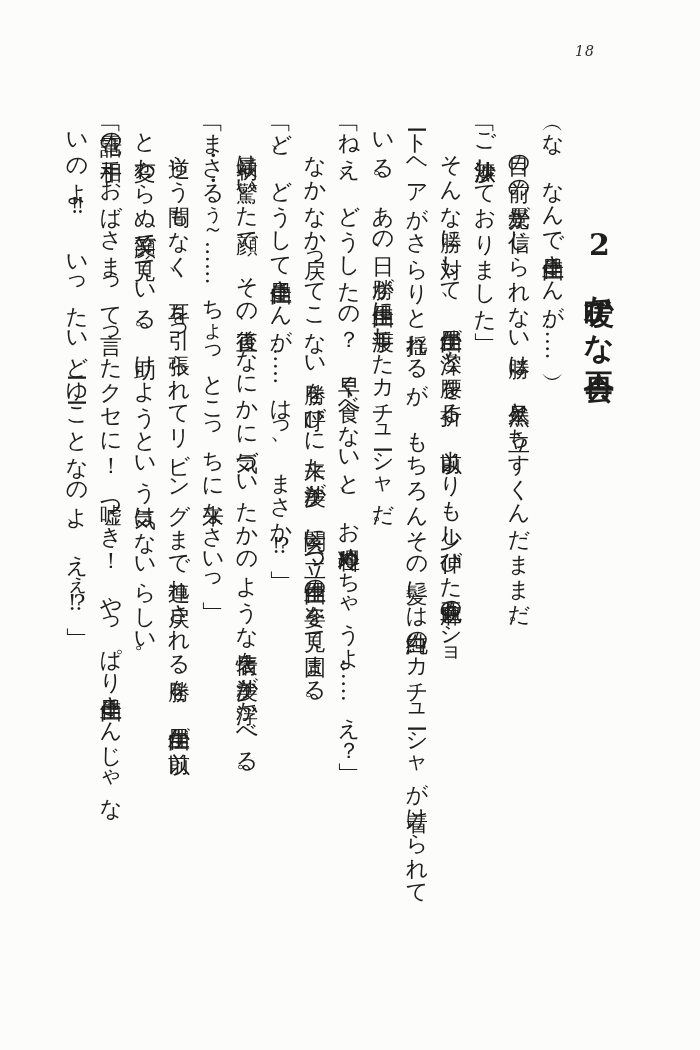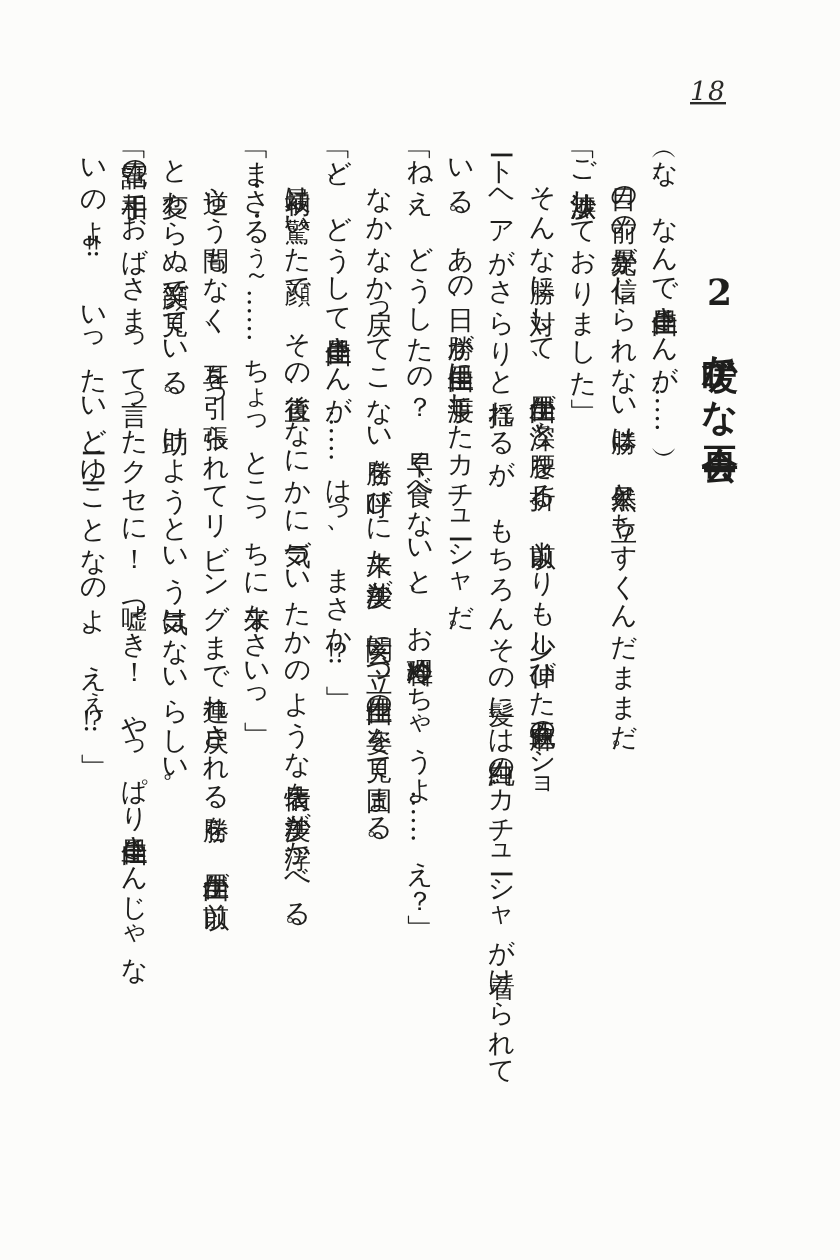--- a/index.html
+++ b/index.html
@@ -11,27 +11,26 @@
     width: 700px;
     height: 1050px;
     background: #fcfcfa;
     overflow: hidden;
     font-family: "DejaVu Serif", "Liberation Serif", serif;
     color: #1e1e1c;
   }
   
   .page-number {
     position: absolute;
-    top: 64px;
+    top: 43px;
     left: 575px;
-    font-size: 22px;
+    font-size: 14px;
     font-style: italic;
     letter-spacing: 1px;
     color: #2a2a28;
-    text-decoration: underline;
   }
   
   .chapter-heading {
     position: absolute;
     top: 227px;
     left: 579px;
     width: 40px;
     writing-mode: vertical-rl;
     -webkit-writing-mode: vertical-rl;
     text-orientation: mixed;

